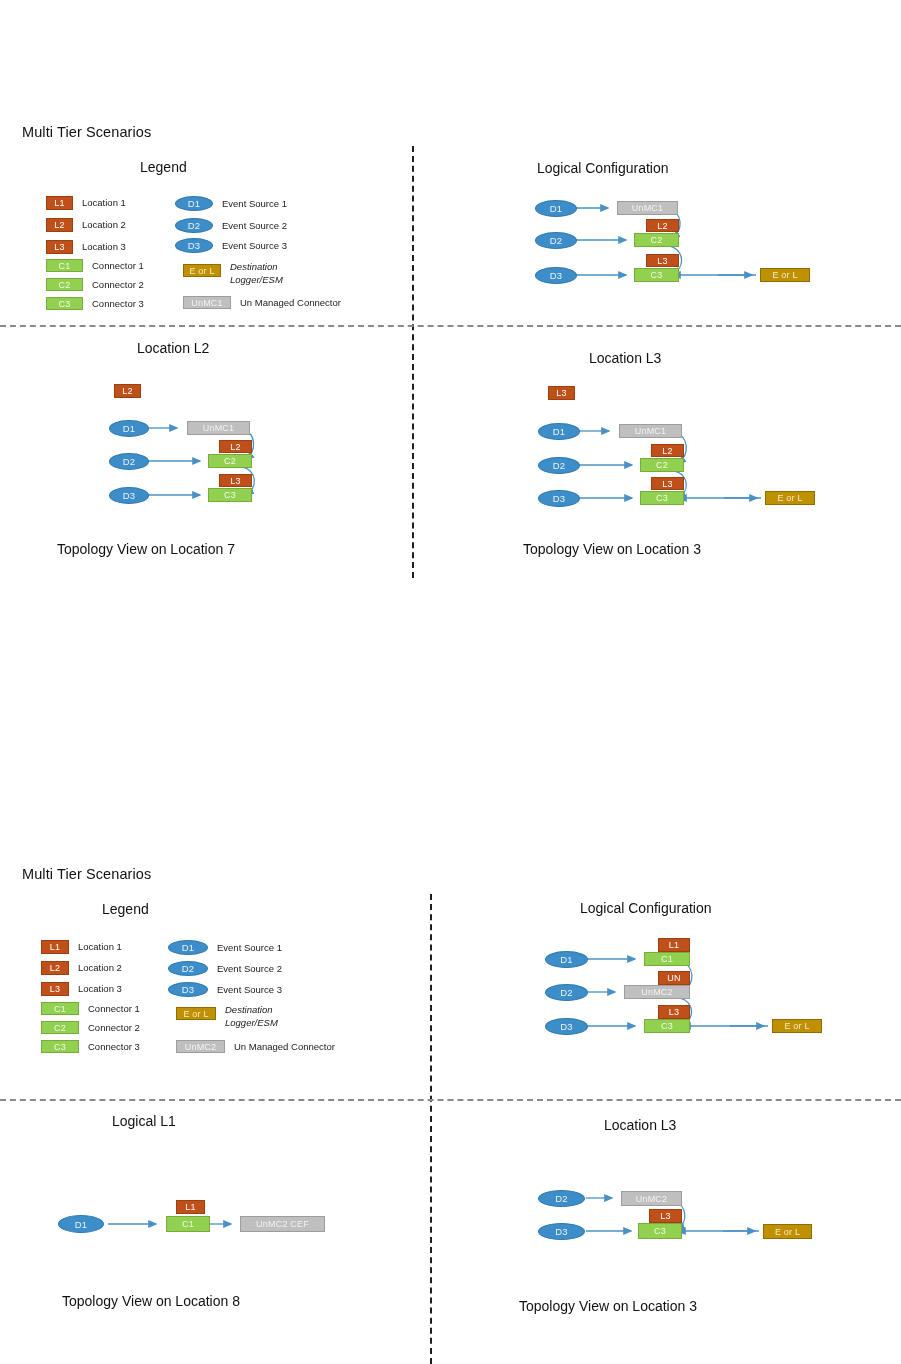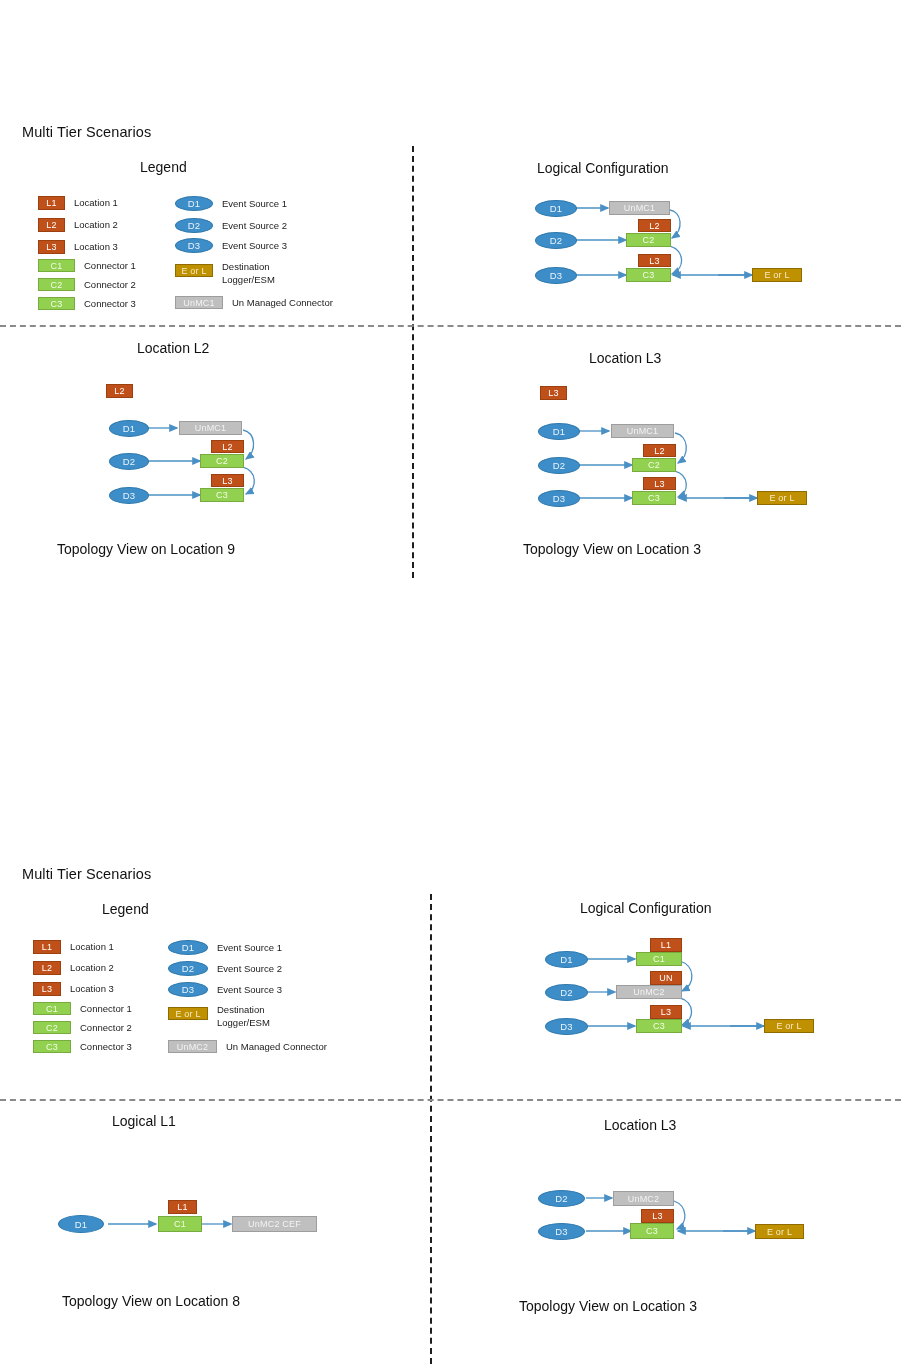--- a/index.html
+++ b/index.html
@@ -14,25 +14,25 @@
 
   
   .deck-title{position:absolute;font-size:14.5px;letter-spacing:.1px;color:#111;white-space:nowrap;}
   .panel-title{position:absolute;font-size:14px;color:#111;white-space:nowrap;}
   .panel-caption{position:absolute;font-size:14px;color:#111;white-space:nowrap;}
 
   
   .legend{position:absolute;}
   .legend-row{position:absolute;display:flex;align-items:center;}
   .legend-label{font-size:9.5px;color:#1a1a1a;white-space:nowrap;margin-left:9px;line-height:1.22;}
-  .legend-label.two-line{line-height:1.32;}
+  .legend-label.two-line{line-height:1.32;font-style:italic;}
 
   
   .box{position:absolute;box-sizing:border-box;display:flex;align-items:center;justify-content:center;
-       font-size:9px;color:#ffffff;white-space:nowrap;letter-spacing:.2px;}
+       font-size:9px;color:#ffffff;white-space:nowrap;letter-spacing:.2px;margin-left:8px;}
   .loc{background:#C0501A;border:1px solid #9c400f;}
   .conn{background:#92D050;border:1px solid #77ab3d;color:#f2fbe8;}
   .unmc{background:#BFBFBF;border:1px solid #9d9d9d;color:#f3f3f3;}
   .dest{background:#BF9000;border:1px solid #8f6c00;color:#f6ecc9;}
   .ell{position:absolute;box-sizing:border-box;background:#3C8DC8;border:1px solid #2f79ad;border-radius:50%;
        display:flex;align-items:center;justify-content:center;font-size:9.5px;color:#eaf3fb;letter-spacing:.2px;}
 
   .diagram{position:absolute;}
   svg.wires{position:absolute;left:0;top:0;overflow:visible;}
   .wire{fill:none;stroke:#4a90c4;stroke-width:1.3px;}
@@ -147,21 +147,21 @@
     <div class="ell" style="left:9px;top:5px;width:40px;height:17px;">D1</div>
     <div class="ell" style="left:9px;top:38px;width:40px;height:17px;">D2</div>
     <div class="ell" style="left:9px;top:72px;width:40px;height:17px;">D3</div>
     <div class="box unmc" style="left:79px;top:6px;width:63px;height:14px;">UnMC1</div>
     <div class="box loc" style="left:111px;top:25px;width:33px;height:13px;">L2</div>
     <div class="box conn" style="left:100px;top:39px;width:44px;height:14px;">C2</div>
     <div class="box loc" style="left:111px;top:59px;width:33px;height:13px;">L3</div>
     <div class="box conn" style="left:100px;top:73px;width:44px;height:14px;">C3</div>
   </div>
 
-  <div class="panel-caption" style="left:57px;top:541px;">Topology View on Location 9</div>
+  <div class="panel-caption" style="left:57px;top:541px;">Topology View on Location 7</div>
 
   <div class="panel-title" style="left:589px;top:350px;">Location L3</div>
   <div class="box loc" style="left:540px;top:386px;width:27px;height:14px;">L3</div>
 
   <div class="diagram" style="left:528px;top:418px;width:290px;height:95px;">
     <svg class="wires" width="290" height="95">
       <defs>
         <marker id="ah3" markerWidth="7" markerHeight="6" refX="6" refY="3" orient="auto">
           <polygon class="wire-head" points="0,0 7,3 0,6"></polygon>
         </marker>

